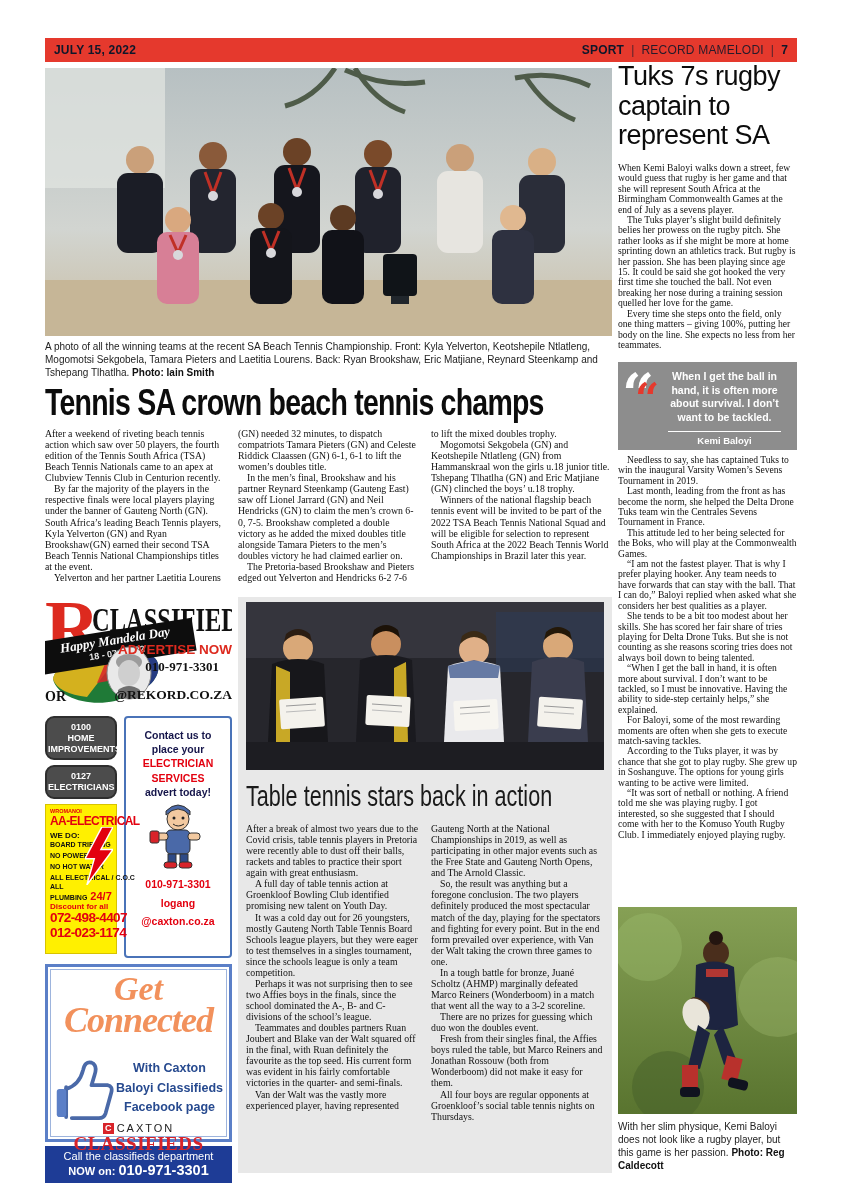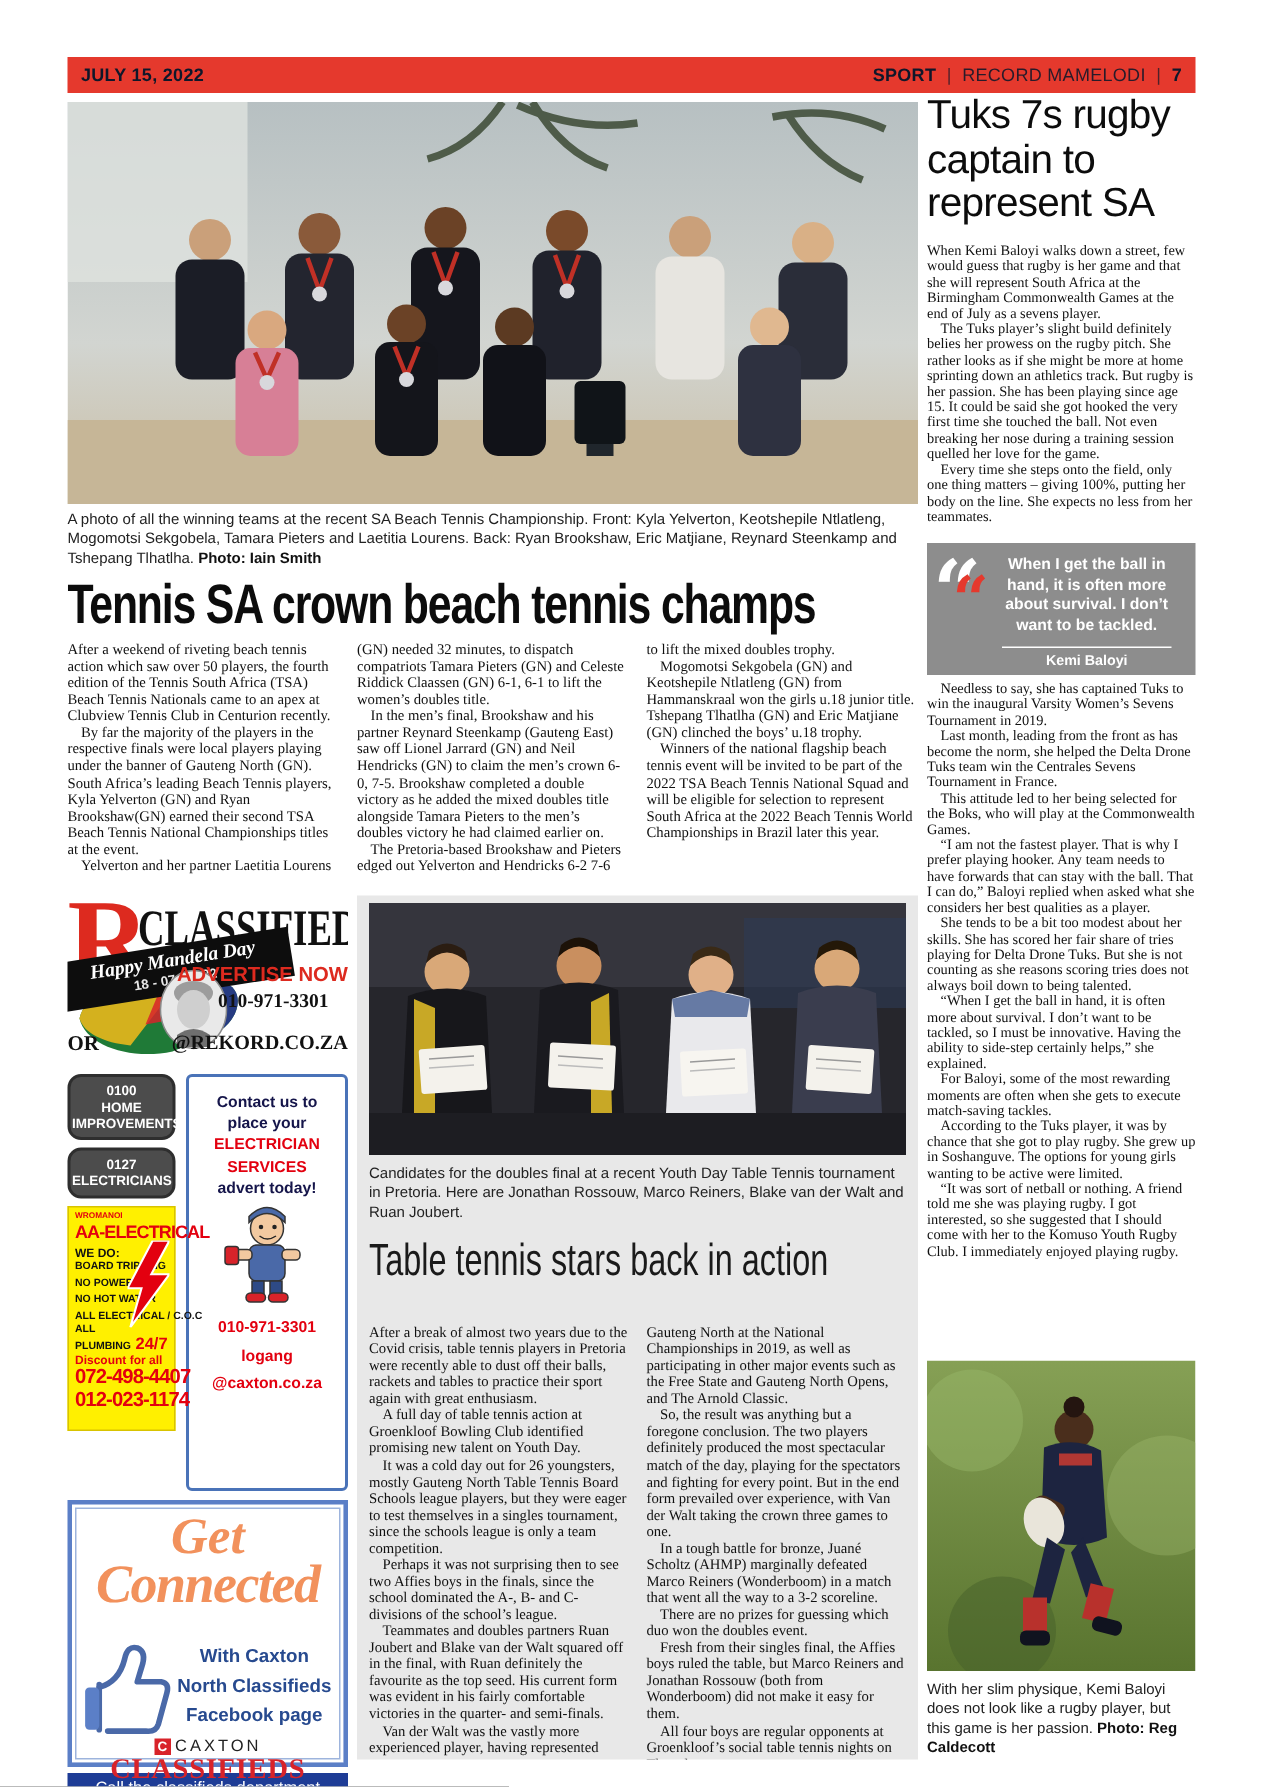--- a/index.html
+++ b/index.html
@@ -80,21 +80,21 @@
   .aa-title{color:#e3000f;font-weight:bold;font-size:12px;letter-spacing:-.6px;white-space:nowrap}
   .aa-wedo{font-size:8px;font-weight:bold;margin-top:3px}
   .aa-list div{font-size:7px;font-weight:bold;line-height:1.55;white-space:nowrap}
   .aa-plumb{font-size:7px;font-weight:bold}
   .aa-247{color:#e3000f;font-size:11px;font-weight:bold;margin-left:3px}
   .aa-disc{color:#e3000f;font-size:8px;font-weight:bold}
   .aa-phone{color:#e3000f;font-weight:bold;font-size:13.5px;letter-spacing:-.6px;line-height:1.05;white-space:nowrap}
   .aa-bolt{position:absolute;right:3px;top:22px}
 
   .elec-box{flex:1;border:2px solid #4a73b8;border-radius:4px;background:#fff;text-align:center;
-            padding:10px 2px 6px;height:278px}
+            padding:10px 2px 6px;height:242px}
   .elec-box .t{font-size:10.5px;font-weight:bold;color:#15154a;line-height:1.35}
   .elec-box .red{color:#e3000f}
   .elec-box .phone{color:#e3000f;font-weight:bold;font-size:10.5px;line-height:1.4;margin-top:4px}
 
   .fb-box{margin-top:6px;border:3px solid #5b7fc7;box-shadow:inset 0 0 0 2px #fff,inset 0 0 0 3px #9db4dd;
           background:#fff;padding:6px 5px 4px;height:178px;position:relative}
   .fb-script{color:#f2915c;font-family:"Liberation Serif",serif;font-style:italic;font-weight:bold;
              text-align:center;line-height:.92}
   .fb-script .s1{font-size:34px;display:block}
   .fb-script .s2{font-size:36px;display:block;letter-spacing:-1px}
@@ -111,21 +111,21 @@
   .side-footer .f2{font-weight:bold;font-size:11px}
   .side-footer .f2 .num{font-size:14.5px}
 
   
   .tt-panel{position:absolute;left:238px;top:597px;width:374px;height:576px;background:#e8e8e8;
             padding:5px 8px;overflow:hidden}
   .photo2{display:block;width:358px;height:168px}
   .tt-panel .caption{margin-top:6px}
   .hl-tt{margin-top:9px;white-space:nowrap;font-size:30px;font-weight:normal;color:#1a1a1a;
          transform:scaleX(.72);transform-origin:0 50%;letter-spacing:0}
-  .tt-panel .cols{margin-top:25px;height:300px}
+  .tt-panel .cols{margin-top:10px;height:300px}
 </style>
 </head>
 <body>
 
 <div class="page">
 
   <header class="masthead">
     <span>JULY 15, 2022</span>
     <span class="right">
       <span>SPORT</span>
@@ -371,21 +371,21 @@
       <div class="fb-row">
         <svg width="62" height="66" viewBox="0 0 66 70">
           <g fill="none" stroke="#4a69a8" stroke-width="4" stroke-linejoin="round" stroke-linecap="round">
             <path d="M14,66 V34"></path>
             <path d="M14,36 Q28,32 32,16 Q34,6 41,8 Q48,11 44,22 L41,32 H58 Q64,33 62,40 L56,62 Q54,68 47,67 H20"></path>
           </g>
           <rect x="4" y="36" width="10" height="30" rx="3" fill="#5b7fc7"></rect>
         </svg>
         <div class="fb-lines">
           <div>With Caxton</div>
-          <div>North Classifieds</div>
+          <div>Baloyi Classifieds</div>
           <div>Facebook page</div>
         </div>
       </div>
       <div class="caxton-line">
         <span class="caxton-c">C</span>
         <span class="caxton-name">CAXTON</span>
       </div>
       <div class="caxton-class">CLASSIFIEDS</div>
     </div>
 
@@ -428,21 +428,20 @@
 
         <circle cx="312" cy="44" r="15" fill="#d9a878"></circle>
           <path d="M298,38 Q312,24 326,38 L324,30 Q312,20 300,30 Z" fill="#241808"></path>
         <path d="M286,60 Q312,50 338,60 L342,140 L282,140 Z" fill="#3a3d4e"></path>
         <rect x="292" y="96" width="44" height="30" rx="2" fill="#f4f2ec" transform="rotate(4 314 111)"></rect>
         <line x1="298" y1="104" x2="328" y2="106" stroke="#999"></line>
           <line x1="298" y1="110" x2="328" y2="112" stroke="#bbb"></line>
       </g>
       <rect y="140" width="358" height="28" fill="#1d1d22"></rect>
     </svg>
-    <p class="caption">Candidates for the doubles final at a recent Youth Day Table Tennis tournament in Pretoria. Here are Jonathan Rossouw, Marco Reiners, Blake van der Walt and Ruan Joubert.</p>
     <h2 class="hl-tt">Table tennis stars back in action</h2>
     <div class="cols">
       <div class="col">
           <p>After a break of almost two years due to the Covid crisis, table tennis players in Pretoria were recently able to dust off their balls, rackets and tables to practice their sport again with great enthusiasm.</p>
           <p>A full day of table tennis action at Groenkloof Bowling Club identified promising new talent on Youth Day.</p>
           <p>It was a cold day out for 26 youngsters, mostly Gauteng North Table Tennis Board Schools league players, but they were eager to test themselves in a singles tournament, since the schools league is only a team competition.</p>
           <p>Perhaps it was not surprising then to see two Affies boys in the finals, since the school dominated the A-, B- and C-divisions of the school’s league.</p>
           <p>Teammates and doubles partners Ruan Joubert and Blake van der Walt squared off in the final, with Ruan definitely the favourite as the top seed.  His current form was evident in his fairly comfortable victories in the quarter- and semi-finals.</p>
           <p>Van der Walt was the vastly more experienced player, having represented</p>
         </div>

